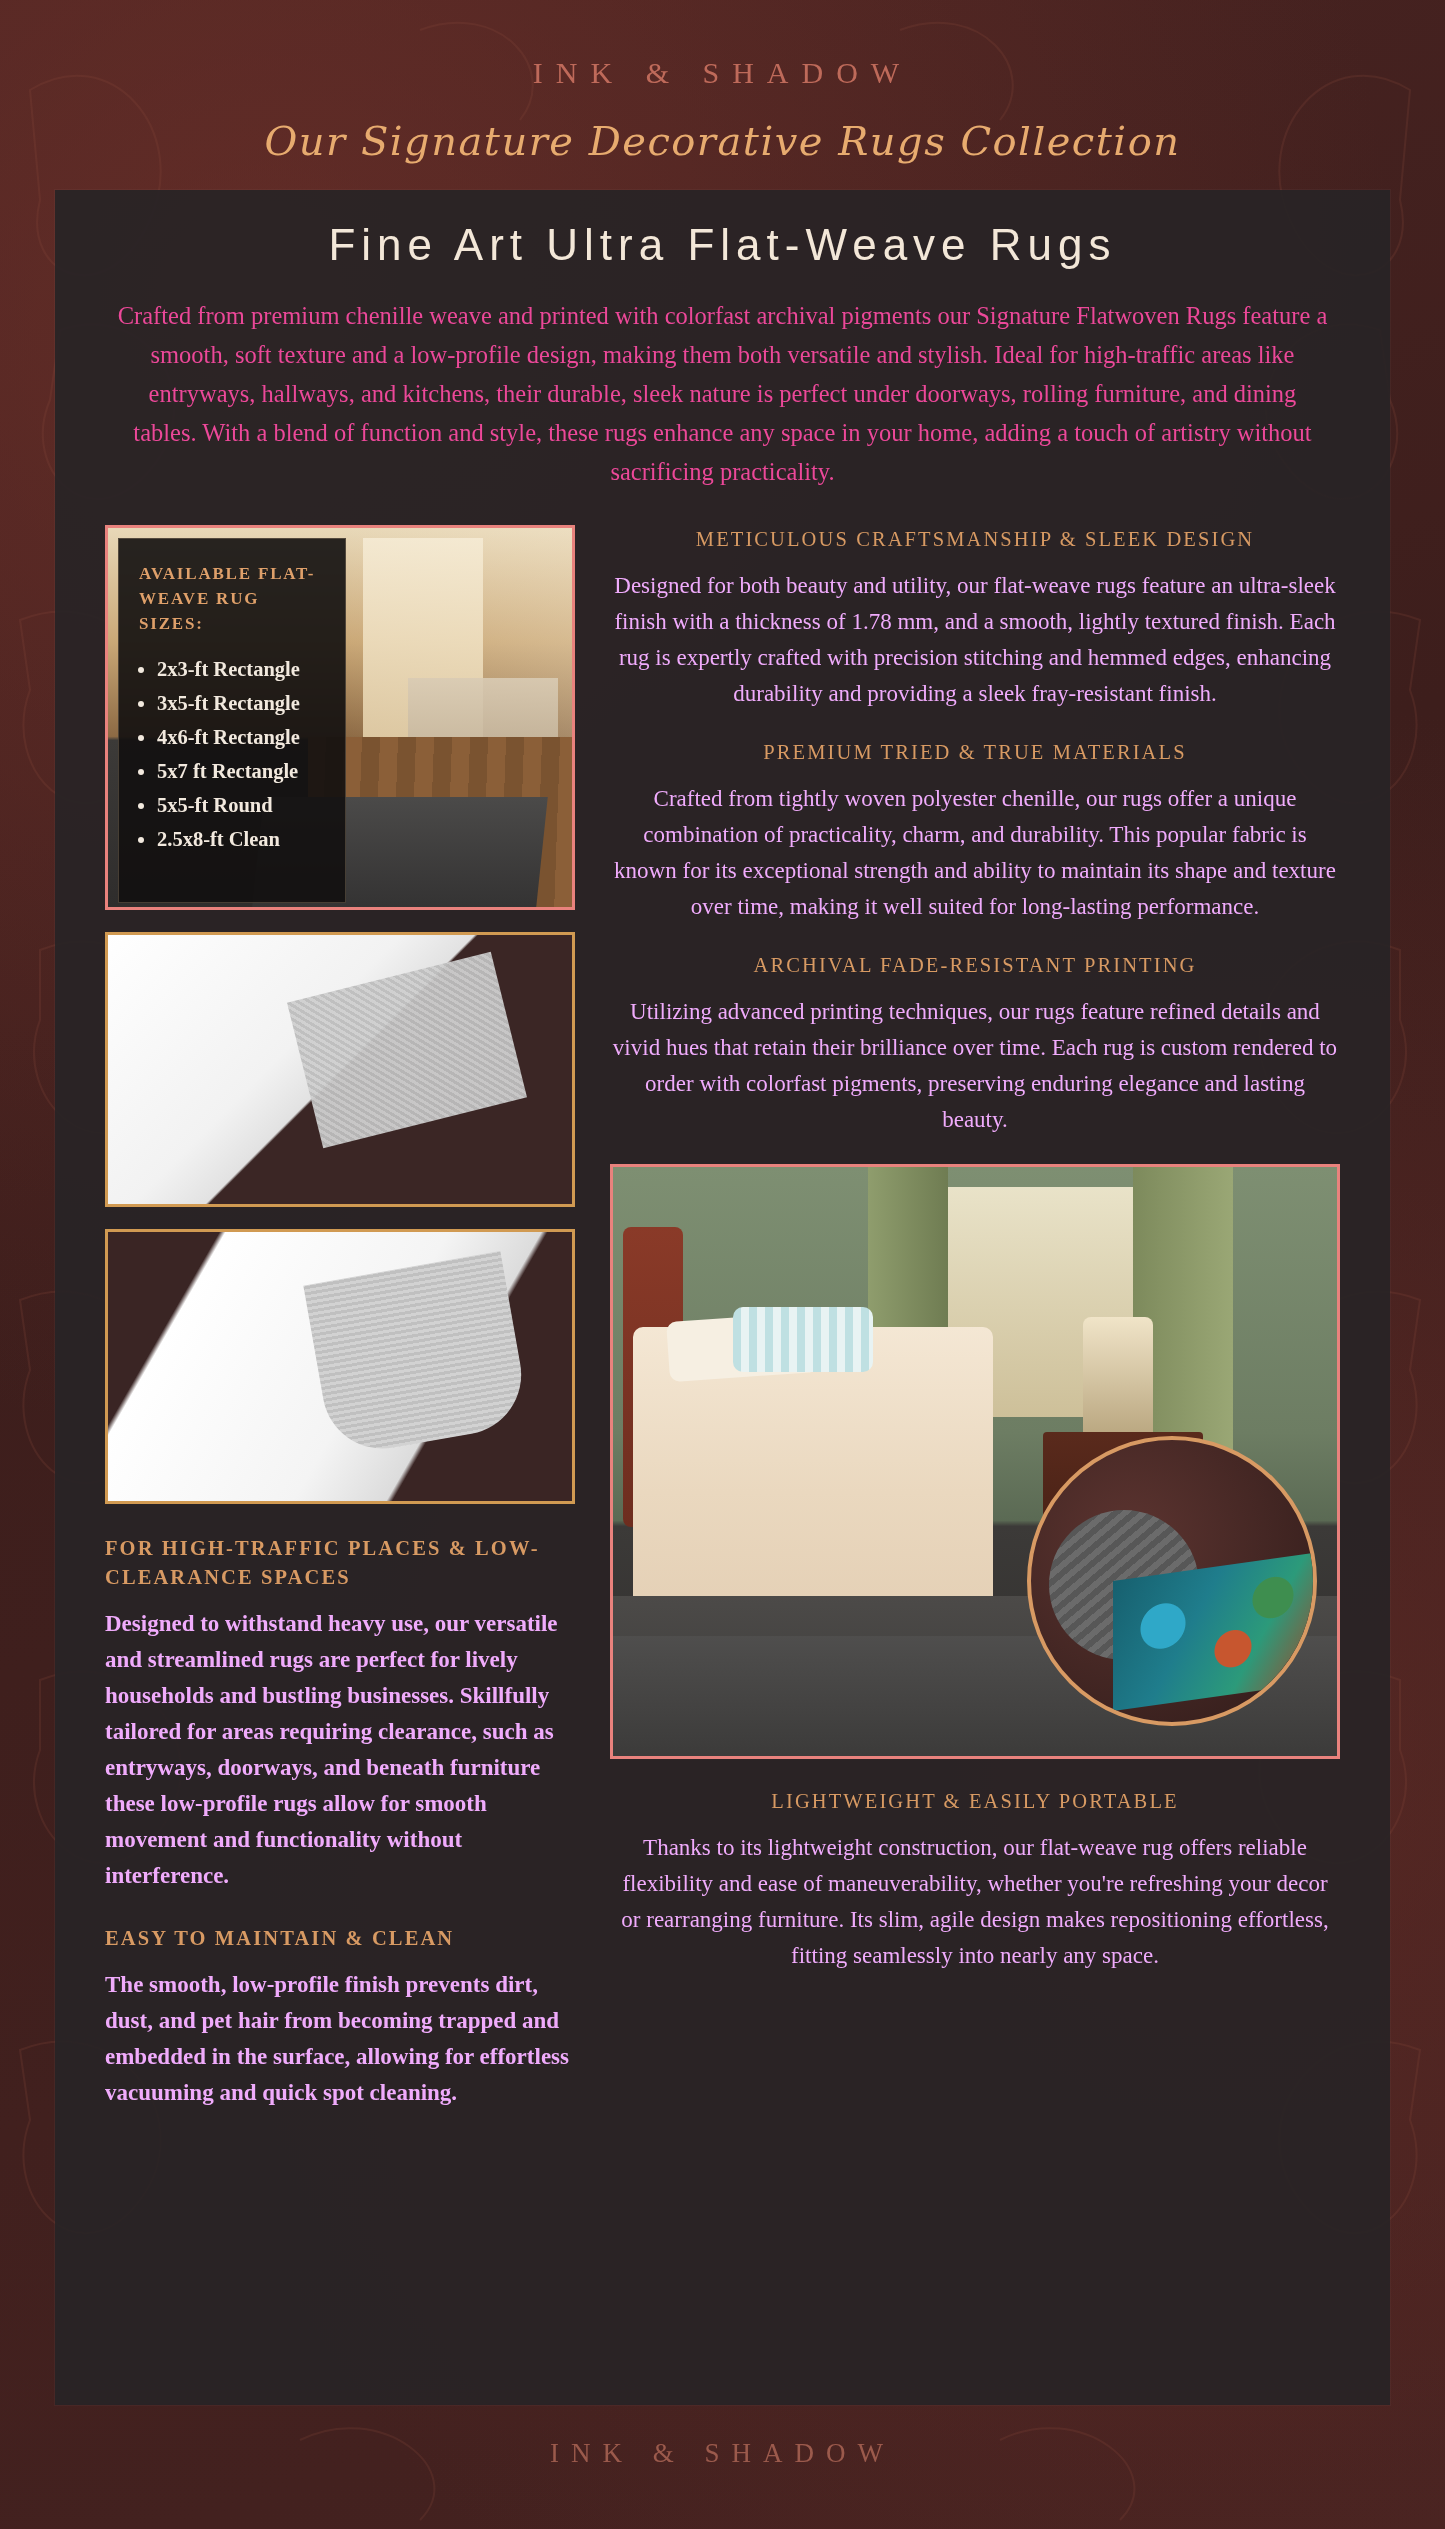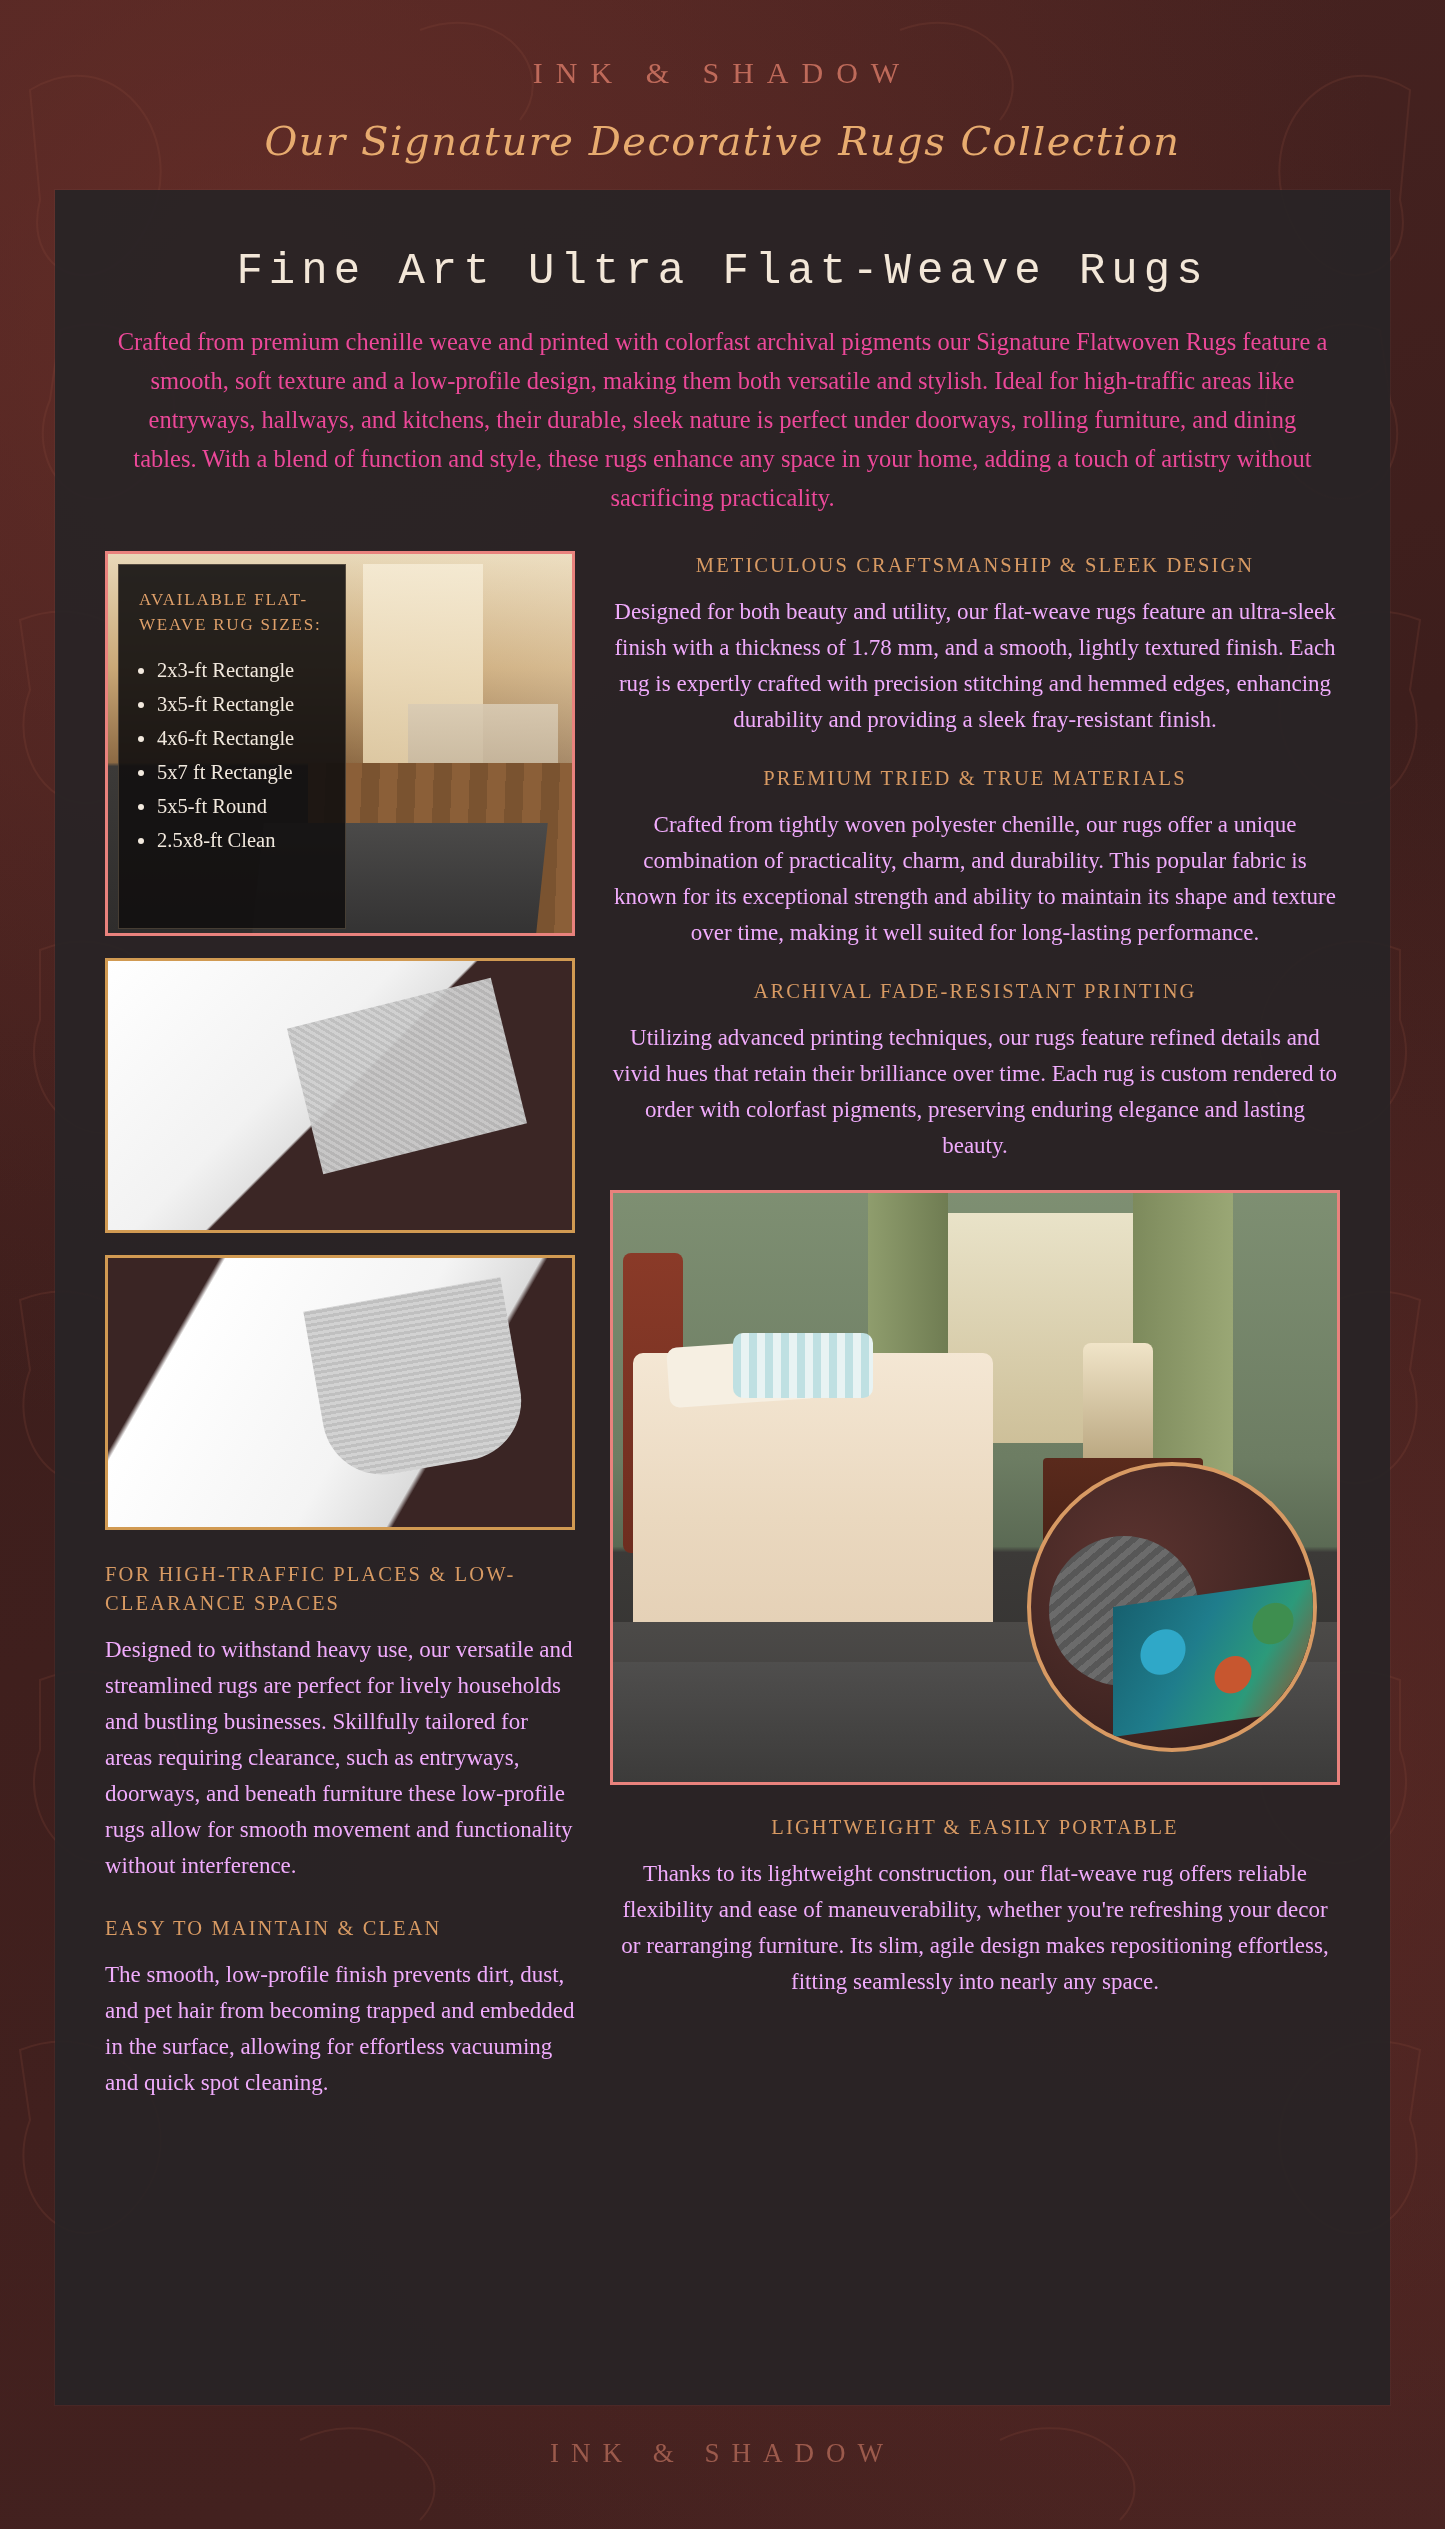--- a/index.html
+++ b/index.html
@@ -56,44 +56,44 @@
     position: absolute;
     top: 190px;
     left: 55px;
     width: 1335px;
     height: 2215px;
     background: rgba(40,36,38,0.93);
     box-shadow: 0 0 0 1px rgba(255,255,255,0.03);
   }
 
   .title {
-    margin-top: 56px;
-    text-align: center;
-    font-family: Liberation Mono, monospace;
+    margin-top: 30px;
+    text-align: center;
+    font-family: Liberation Sans, sans-serif;
     font-size: 44px;
     letter-spacing: 6px;
     color: #f3e7d8;
     font-weight: 400;
   }
 
   .intro {
     margin: 26px 62px 0 62px;
     text-align: center;
     font-size: 24.5px;
     line-height: 39px;
     color: #ec4899;
   }
 
   
   .cols {
     display: flex;
     margin: 34px 50px 0 50px;
     gap: 35px;
   }
-  .col-left  { width: 470px; flex: none; }
+  .col-left  { width: 470px; flex: none; font-weight: bold; }
   .col-right { width: 730px; flex: none; }
 
   
   .sizes-frame {
     position: relative;
     width: 470px;
     height: 385px;
     border: 3px solid #e9827d;
     overflow: hidden;
     background: linear-gradient(180deg,#c9a072 0%, #8f6a45 40%, #6f5334 100%);

